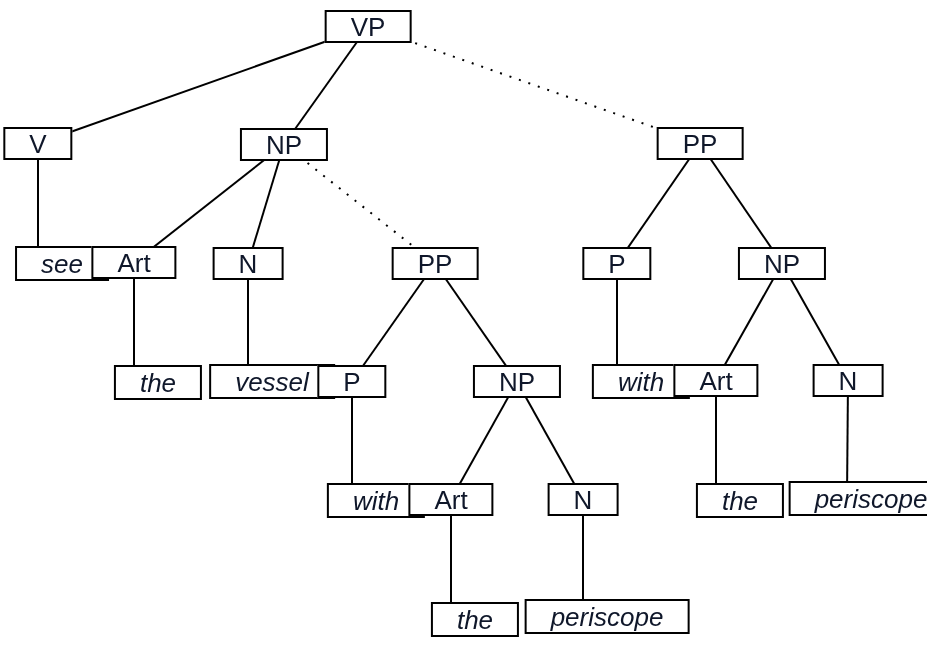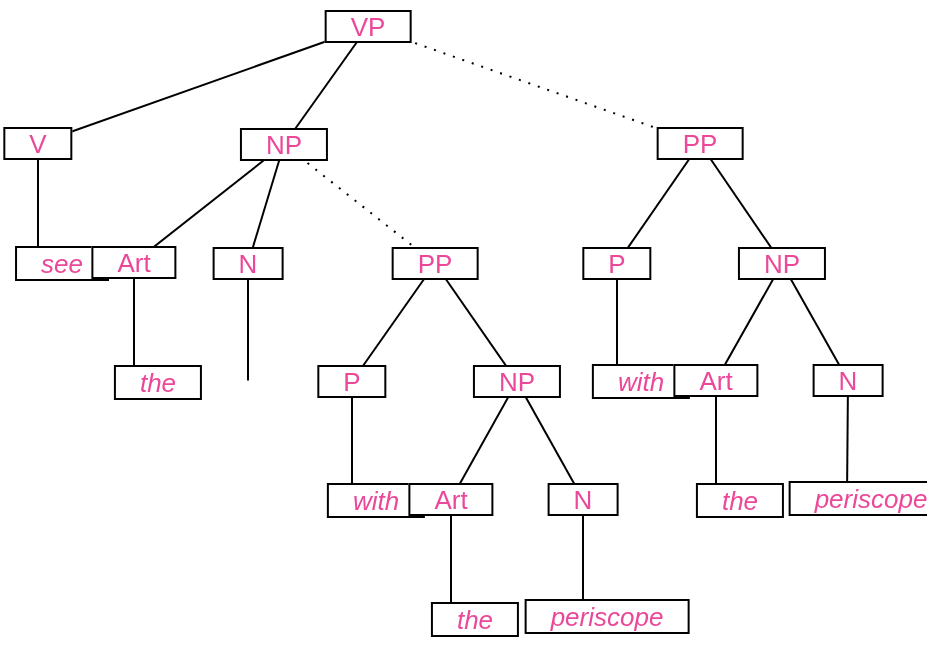--- a/index.html
+++ b/index.html
@@ -35,21 +35,21 @@
     height: 33px;
     box-sizing: border-box;
     border: 2px solid #000000;
     background: #ffffff;
     display: flex;
     align-items: center;
     justify-content: center;
     padding: 0 24px;
     font-size: 26px;
     line-height: 1;
-    color: #ec4899;
+    color: #0f172a;
     white-space: nowrap;
   }
   .term {
     font-style: italic;
     height: 35px;
     margin-left: 24px;
   }
 </style>
 </head>
 <body>
@@ -89,20 +89,21 @@
   <div class="node" style="left:700px; top:127px;">PP</div>
 
   <div class="node term" style="left:38px;  top:246px;">see</div>
   <div class="node" style="left:134px; top:246px;">Art</div>
   <div class="node" style="left:248px; top:247px;">N</div>
   <div class="node" style="left:435px; top:247px;">PP</div>
   <div class="node" style="left:617px; top:247px;">P</div>
   <div class="node" style="left:782px; top:247px;">NP</div>
 
   <div class="node term" style="left:134px; top:365px;">the</div>
+  <div class="node term" style="left:248px; top:364px;">vessel</div>
   <div class="node" style="left:352px; top:365px;">P</div>
   <div class="node term" style="left:617px; top:364px;">with</div>
   <div class="node" style="left:716px; top:364px;">Art</div>
   <div class="node" style="left:848px; top:364px;">N</div>
   <div class="node" style="left:517px; top:365px;">NP</div>
 
   <div class="node term" style="left:352px; top:483px;">with</div>
   <div class="node" style="left:451px; top:483px;">Art</div>
   <div class="node" style="left:583px; top:483px;">N</div>
   <div class="node term" style="left:716px; top:483px;">the</div>

